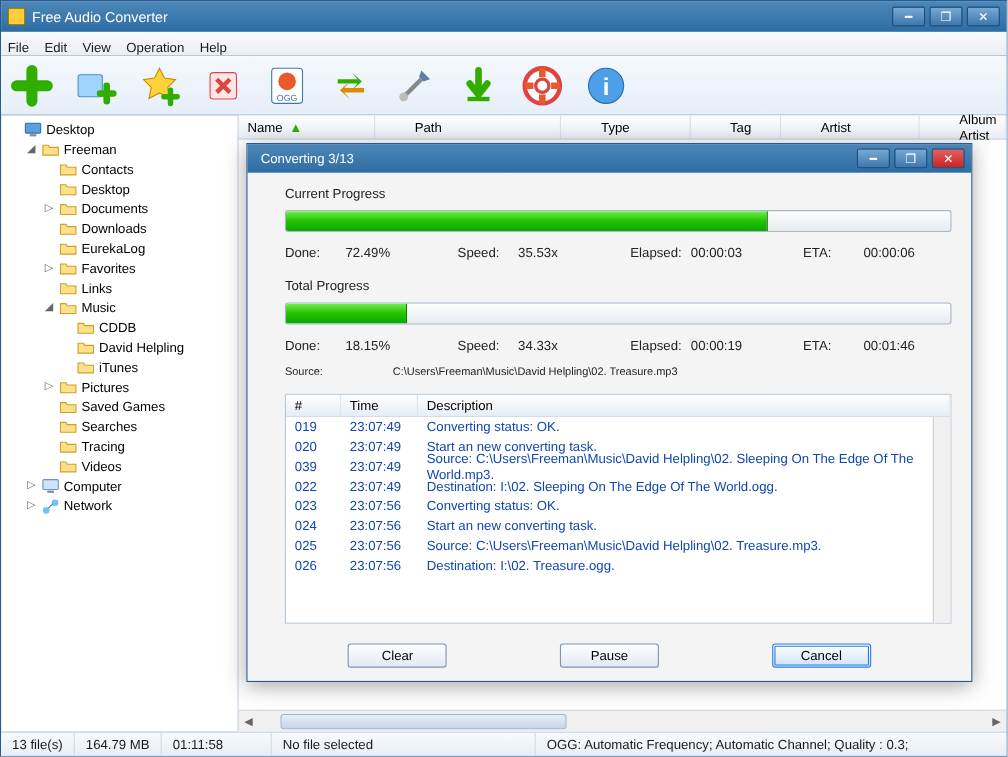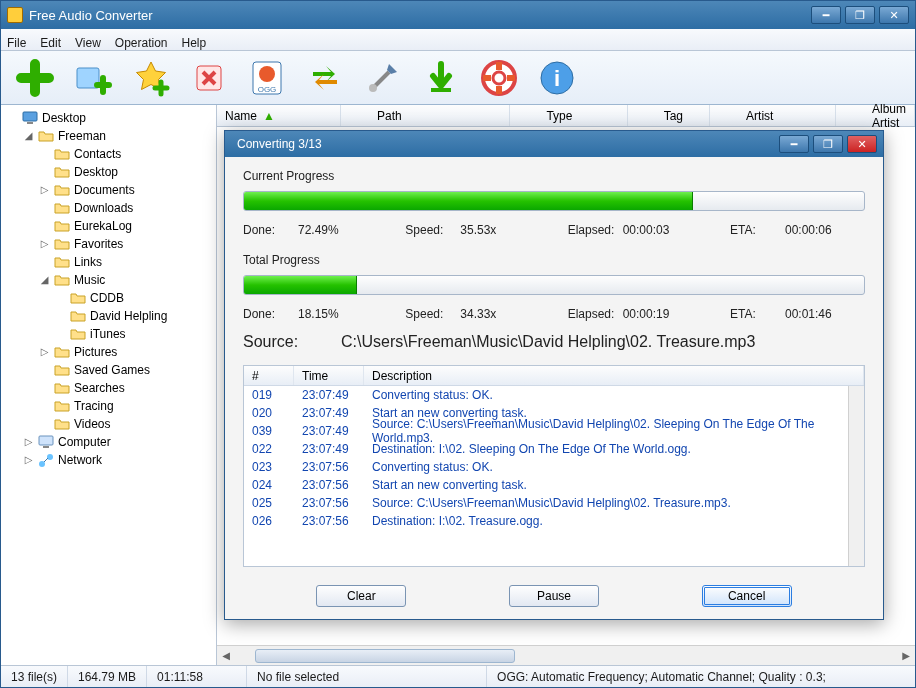--- a/index.html
+++ b/index.html
@@ -20,21 +20,21 @@
             display:flex; align-items:center; justify-content:center;
             color:#fff; font-size:11px; }
 
   .menubar { height:22px; background:linear-gradient(#f8fafd,#e9eef6);
              border-bottom:1px solid #b9c6d6; display:flex; align-items:flex-end;
              font-size:12px; color:#1a1a1a; padding:0 6px; gap:14px; }
 
   .toolbar { height:54px; background:linear-gradient(#f5f9fd,#e6eef8);
              border-bottom:1px solid #9db6d0; display:flex; align-items:center;
              padding:0 8px; gap:12px; }
-  .tbtn { width:46px;height:46px; display:flex;align-items:center;justify-content:flex-end; }
+  .tbtn { width:46px;height:46px; display:flex;align-items:center;justify-content:flex-start; }
   .tbtn svg { width:40px;height:40px; }
 
   .body { flex:1; display:flex; min-height:0; }
   
   .tree-pane { width:216px; border-right:1px solid #b9c6d6; overflow:auto;
                font-size:12px; line-height:18px; padding:4px 0 4px 4px; }
   .tree-pane ul { list-style:none; margin:0; padding-left:16px; }
   .tree-pane > ul { padding-left:2px; }
   .tree-node { display:flex; align-items:center; gap:4px; white-space:nowrap; }
   .expander { width:11px; text-align:center; color:#666; font-size:10px; }
@@ -64,32 +64,32 @@
                      display:flex;align-items:center; }
 
   
   .dialog { position:absolute; left:224px; top:130px; width:660px; height:490px;
             background:#f4f4f4; border:1px solid #285a8d;
             box-shadow:0 4px 18px rgba(0,0,0,.35);
             display:flex; flex-direction:column; font-size:12px; }
   .dlg-title { height:26px; background:linear-gradient(#4d87b8,#2d6da4);
                color:#fff; display:flex; align-items:center; padding:0 6px; }
   .dlg-title .spacer{flex:1;}
-  .dlg-body { flex:1; padding:10px 18px 8px; display:flex; flex-direction:column; gap:8px; overflow:hidden; }
+  .dlg-body { flex:1; padding:10px 18px 8px; display:flex; flex-direction:column; gap:8px; overflow:hidden;margin-left:16px; }
   .sect-lbl { font-size:12px; color:#222; margin-top:2px; }
   .pbar-wrap { height:20px; border:1px solid #a7b6c9; border-radius:3px; overflow:hidden;
                background:linear-gradient(#fefefe,#e6eaef); position:relative; }
   .pbar-fill { height:100%; background:linear-gradient(#6ff04e,#25c200 50%,#0aa700);
                border-right:1px solid #0a7d00; }
   .stats { display:flex; font-size:12px; color:#222; margin-top:4px; }
   .stats .k { width:55px; }
   .stats .v { width:80px; }
   .stats .pair { display:flex; }
   .stats .gap { flex:1; }
-  .kv { display:flex; gap:18px; font-size:16px; color:#222; margin-top:4px;}
+  .kv { display:flex; gap:18px; font-size:10px; color:#222; margin-top:4px;}
   .kv .k{width:80px;}
   .log { flex:1; min-height:0; border:1px solid #b9c6d6; background:#fff;
          display:flex; flex-direction:column; margin-top:6px; }
   .log-hdr { height:20px; background:linear-gradient(#fdfdfd,#e8eef6);
              border-bottom:1px solid #cfd9e6; display:flex; font-size:12px; }
   .log-hdr .c { padding:0 8px; border-right:1px solid #dfe6ef; display:flex;align-items:center;}
   .log-body { flex:1; overflow:auto; }
   .log-row { display:flex; color:#1246b0; font-size:12px; height:18px; align-items:center;}
   .log-row .c { padding:0 8px; }
   .log .c1{width:50px;} .log .c2{width:70px;} .log .c3{flex:1;}

